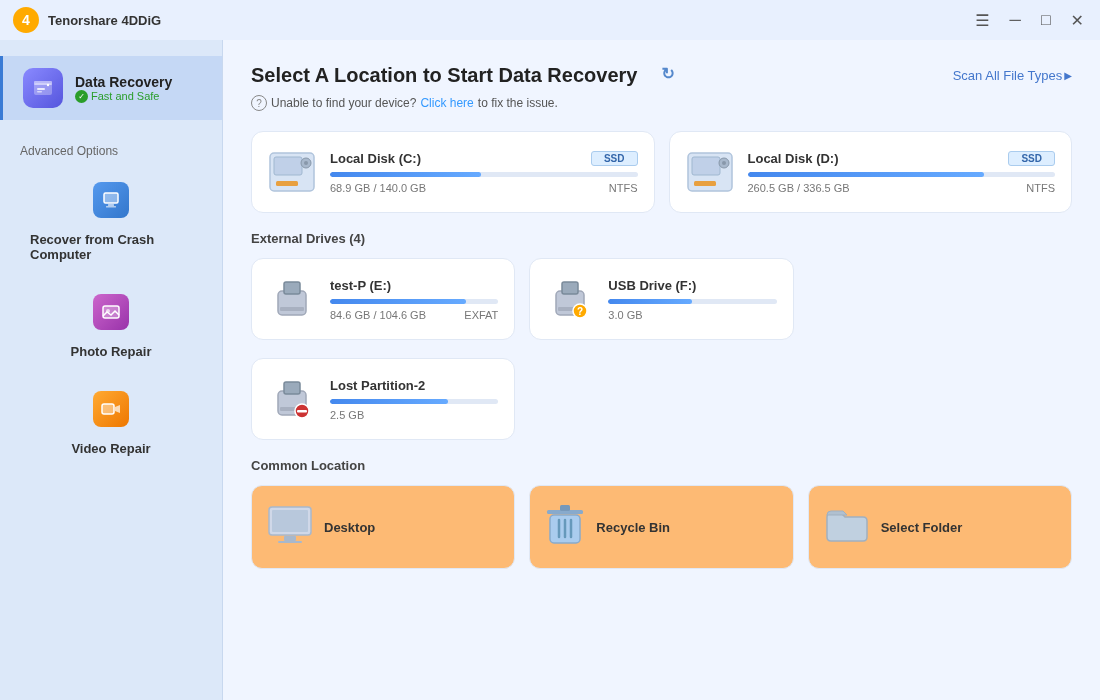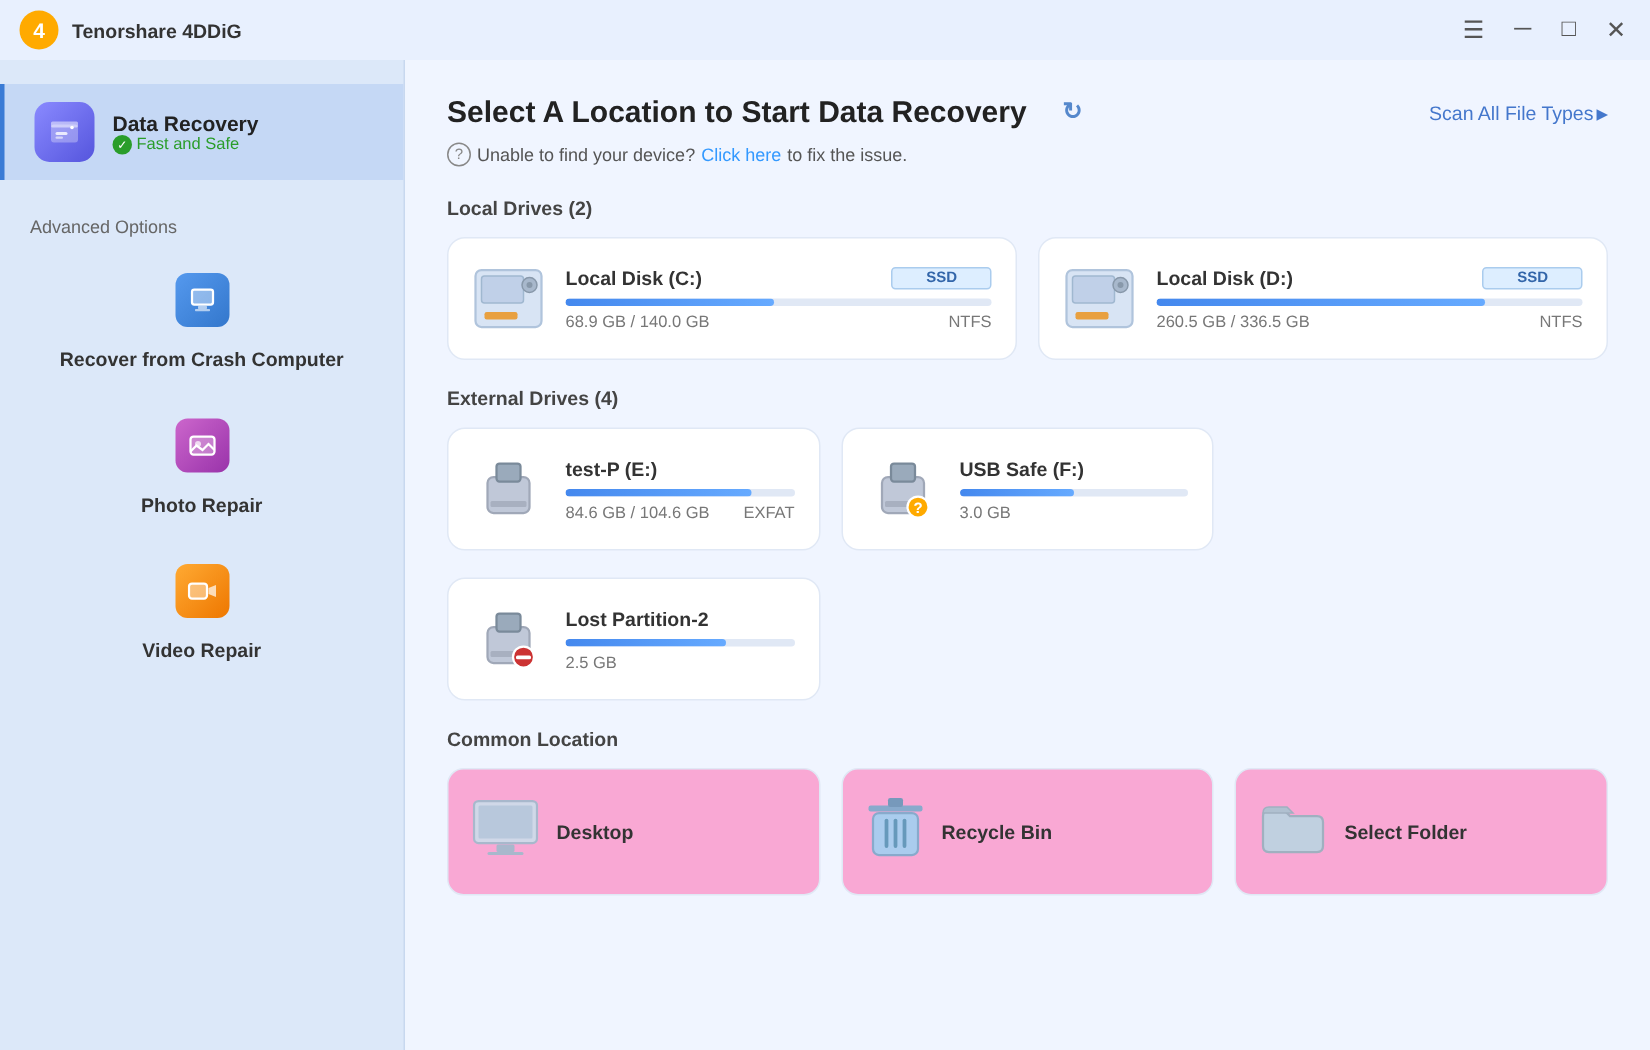--- a/index.html
+++ b/index.html
@@ -51,21 +51,21 @@
 
     
     .app-body {
       display: flex;
       flex: 1;
       overflow: hidden;
     }
 
     
     .sidebar {
-      width: 270px;
+      width: 223px;
       background: #dce8f9;
       display: flex;
       flex-direction: column;
       padding: 16px 0;
       flex-shrink: 0;
       border-right: 1px solid #c8d8ef;
     }
 
     .sidebar-main-item {
       display: flex;
@@ -277,21 +277,21 @@
     .drive-name {
       font-size: 13px;
       font-weight: 600;
       color: #333;
     }
     .ssd-badge {
       background: #ddeeff;
       color: #3366aa;
       font-size: 10px;
       font-weight: 700;
-      padding: 1px 22px;
+      padding: 1px 12px;
       border-radius: 3px;
       border: 1px solid #aaccee;
     }
     .progress-bar {
       height: 5px;
       background: #e0e8f5;
       border-radius: 3px;
       margin-bottom: 5px;
       overflow: hidden;
     }
@@ -308,21 +308,21 @@
     }
 
     
     .common-grid {
       display: grid;
       grid-template-columns: repeat(3, 1fr);
       gap: 14px;
       margin-bottom: 14px;
     }
     .common-card {
-      background: #f9a8d4;
+      background: #fdba74;
       border-radius: 11px;
       padding: 18px 16px;
       display: flex;
       align-items: center;
       gap: 12px;
       cursor: pointer;
       border: 1.5px solid #e0e8f5;
       transition: border-color 0.2s;
       min-height: 72px;
       text-align: right;
@@ -421,21 +421,20 @@
       </div>
     </div>
 
     <div class="help-text">
       <span class="help-icon">?</span>
       <span>Unable to find your device?</span>
       <a class="help-link">Click here</a>
       <span>to fix the issue.</span>
     </div>
 
-    <div class="section-title">Local Drives (2)</div>
     <div class="drives-grid">
 
       <div class="drive-card">
         <div class="drive-icon-wrap">
           <svg width="48" height="42" viewBox="0 0 48 42">
             <rect x="2" y="2" width="44" height="38" rx="4" fill="#d8e4f4" stroke="#b0c4dc" stroke-width="1.5"></rect>
             <rect x="6" y="6" width="28" height="18" rx="2" fill="#c0d0e8" stroke="#a0b8d0" stroke-width="1"></rect>
             <rect x="8" y="30" width="22" height="5" rx="1.5" fill="#e8a040"></rect>
             <circle cx="38" cy="12" r="5" fill="#a8b8cc" stroke="#8898aa" stroke-width="1"></circle>
             <circle cx="38" cy="12" r="2" fill="#8898aa"></circle>
@@ -513,21 +512,21 @@
           <svg width="44" height="44" viewBox="0 0 44 44">
             <rect x="8" y="14" width="28" height="24" rx="4" fill="#c0c8d8" stroke="#a0a8b8" stroke-width="1.5"></rect>
             <rect x="14" y="5" width="16" height="12" rx="2" fill="#9aaabb" stroke="#7a8a9a" stroke-width="1.5"></rect>
             <rect x="10" y="30" width="24" height="4" rx="1" fill="#a8b0c0"></rect>
             <circle cx="32" cy="34" r="7" fill="#ffaa00" stroke="white" stroke-width="1.5"></circle>
             <text x="32" y="38" text-anchor="middle" font-size="10" font-weight="bold" fill="white">?</text>
           </svg>
         </div>
         <div class="drive-info">
           <div class="drive-name-row">
-            <span class="drive-name">USB Safe (F:)</span>
+            <span class="drive-name">USB Drive (F:)</span>
           </div>
           <div class="progress-bar">
             <div class="progress-fill" style="width: 50%"></div>
           </div>
           <div class="drive-meta">
             <span>3.0 GB</span>
             <span></span>
           </div>
         </div>
       </div>

